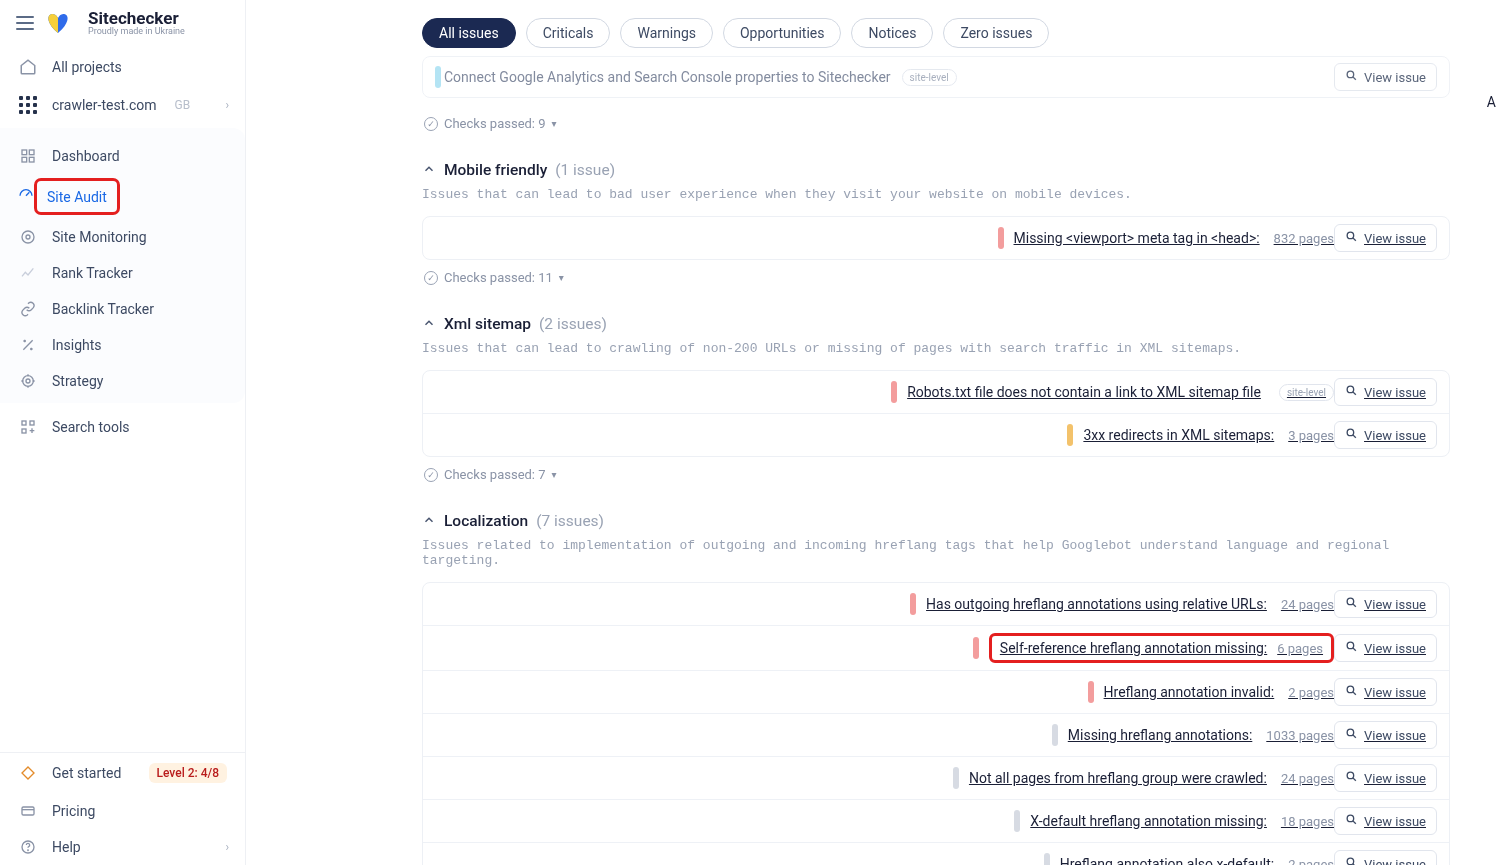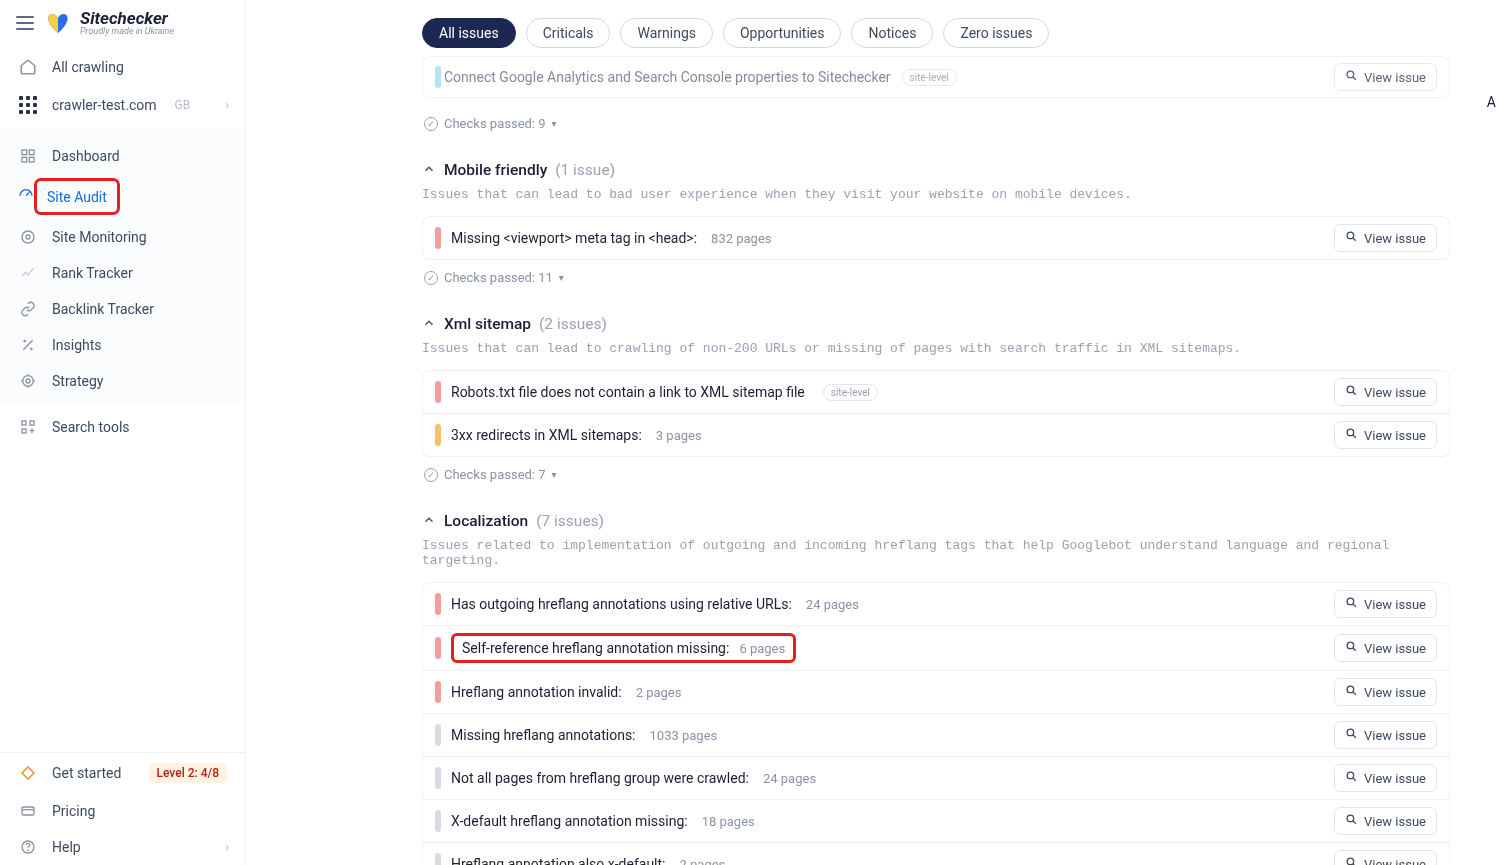--- a/index.html
+++ b/index.html
@@ -3,21 +3,21 @@
 <meta charset="utf-8">
 <style>
   * { box-sizing: border-box; margin: 0; padding: 0; font-family: -apple-system, BlinkMacSystemFont, "Segoe UI", Roboto, Arial, sans-serif; }
   body { background: #fff; color: #1a1f36; width: 1500px; height: 865px; overflow: hidden; position: relative; }
 
   
   .sidebar { position: absolute; left: 0; top: 0; width: 246px; height: 865px; background: #fff; border-right: 1px solid #eef0f4; display: flex; flex-direction: column; }
   .sidebar-header { display: flex; align-items: center; padding: 10px 14px 8px; gap: 8px; }
   .hamburger { width: 22px; height: 22px; display:flex; flex-direction:column; justify-content:center; gap:4px; padding:2px; border-radius:4px; cursor:pointer;}
   .hamburger span { display:block; height:2px; background:#5b6b86; border-radius:2px;}
-  .logo-wrap { display:flex; align-items:center; gap:8px;font-style:italic;}
+  .logo-wrap { display:flex; align-items:center; gap:16px;}
   .logo-heart { width: 28px; height: 22px; position: relative; }
   .logo-txt { line-height:1;}
   .logo-txt .brand { font-weight: 700; font-size:17px; color:#1a1f36;}
   .logo-txt .tag  { font-size: 9px; color:#8a93a6;}
   .side-block { padding: 4px 0; }
   .side-item { display:flex; align-items:center; gap:14px; padding:10px 18px; font-size:14px; color:#3d4a63; cursor:pointer; position:relative;}
   .side-item .icon { width:20px; color:#8a93a6; display:flex; justify-content:center;}
   .side-item .gb { color:#b7becb; font-size:12px; margin-left:4px;}
   .side-item .chev { position:absolute; right:16px; color:#aab2c1; font-size:12px;}
   .thin-container { background:#fbfcfe; border-radius: 0 12px 12px 0; margin:0 0 6px 0;}
@@ -48,21 +48,21 @@
   .checks-passed { display:flex; align-items:center; gap:6px; font-size:13px; color:#8a93a6; padding: 10px 2px 24px;}
   .checks-passed .tick { width:14px; height:14px; border:1.5px solid #9aa3b5; border-radius:50%; display:flex; align-items:center; justify-content:center; font-size:9px;}
 
   .section-head { display:flex; align-items:center; gap:8px; padding-top:6px;}
   .section-head .chev-up { color:#4a5670; font-size:14px;}
   .section-head .title { font-size:15.5px; color:#1a1f36; font-weight:500;}
   .section-head .count { font-size:15.5px; color:#99a2b3; font-weight:400;}
   .section-desc { font-size:13px; color:#99a2b3; padding:8px 0 14px;font-family:Liberation Mono, monospace;}
 
   .issues-list { border:1px solid #edf0f5; border-radius:8px; overflow:hidden;}
-  .issue-row { display:flex; align-items:center; justify-content:space-between; padding:7px 12px; border-bottom:1px solid #eef1f6;}
+  .issue-row { display:flex; align-items:center; justify-content:flex-end; padding:7px 12px; border-bottom:1px solid #eef1f6;text-decoration:underline;}
   .issue-row:last-child{ border-bottom:none;}
   .issue-row .left { display:flex; align-items:center; gap:10px; }
   .red-outline { border:3px solid #e41f1f; border-radius:6px; padding:4px 8px; display:inline-flex; align-items:center; gap:6px;}
 
   
   .dots9 { width:18px; height:18px; display:grid; grid-template-columns:repeat(3,4px); grid-template-rows:repeat(3,4px); gap:3px;}
   .dots9 i{ background:#26324c; border-radius:1px;}
 
   .right-edge-letter { position:absolute; right:4px; top:94px; font-size:14px; color:#1a1f36;}
 </style>
@@ -90,21 +90,21 @@
     </div>
   </div>
 
   <div class="side-block">
     <div class="side-item">
       <span class="icon">
           <svg width="18" height="18" viewBox="0 0 24 24" fill="none" stroke="#8a93a6" stroke-width="2">
             <path d="M3 10 L12 3 L21 10 V20 a1 1 0 0 1 -1 1 H4 a1 1 0 0 1 -1 -1 Z"></path>
           </svg>
         </span>
-      <span>All crawling</span>
+      <span>All projects</span>
     </div>
     <div class="side-item">
       <span class="icon">
           <span class="dots9">
             <i></i>
             <i></i>
             <i></i>
             <i></i>
             <i></i>
             <i></i>

